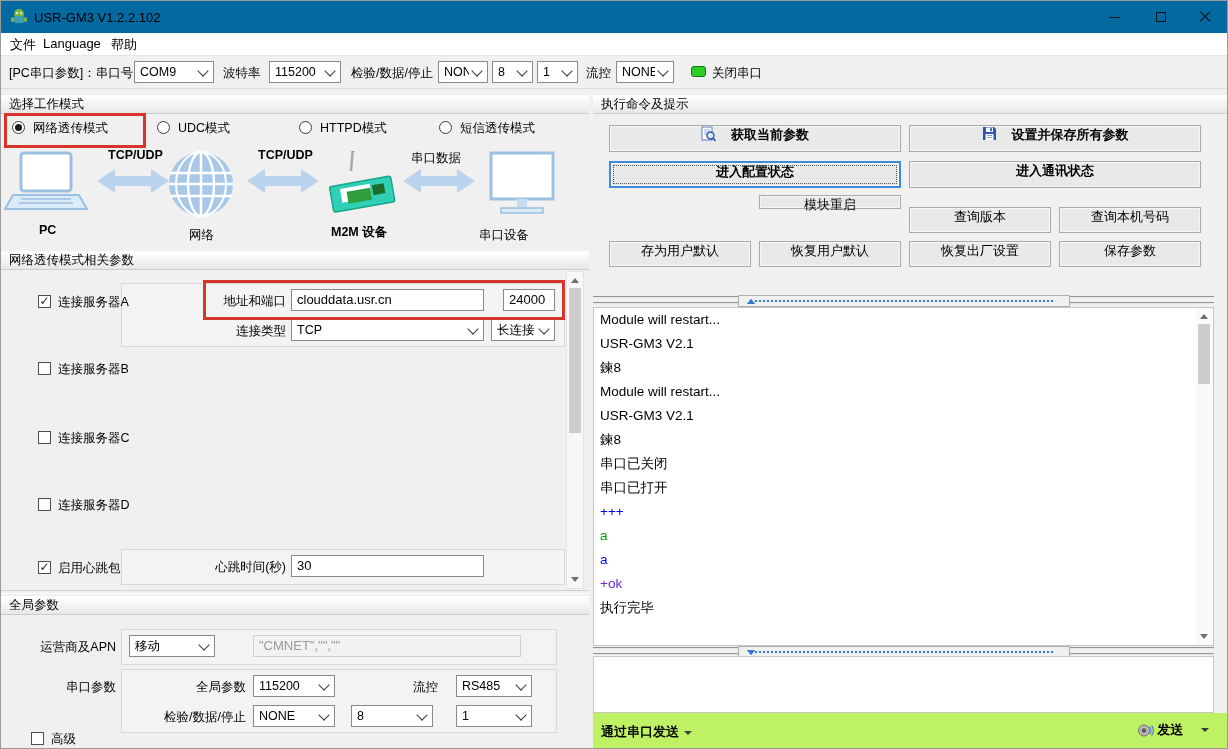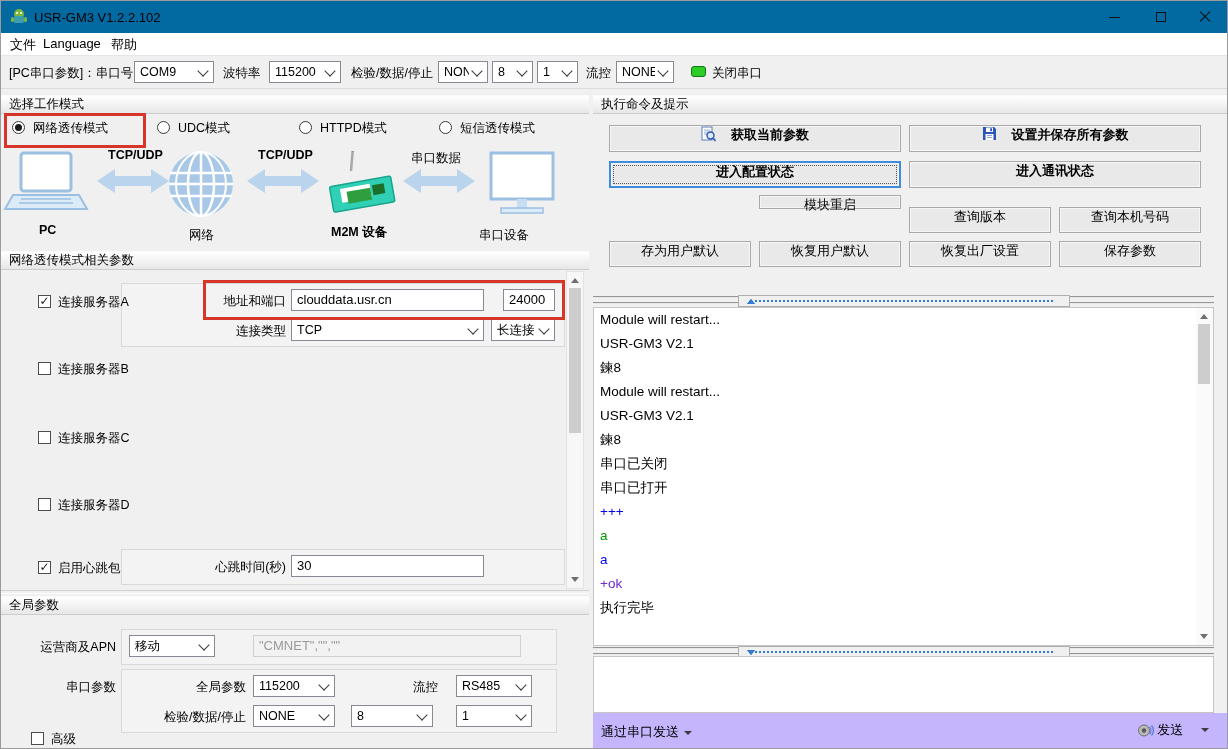--- a/index.html
+++ b/index.html
@@ -38,21 +38,21 @@
   .tri.bdn{border-left:4px solid transparent;border-right:4px solid transparent;border-top:5px solid #2f7bd6;}
   .caret{display:inline-block;width:0;height:0;border-left:4px solid transparent;border-right:4px solid transparent;border-top:4px solid #3c3c3c;margin-left:5px;vertical-align:middle;}
   
   .splitline{position:absolute;left:592px;width:621px;height:8px;border-top:2px groove #e8e8e8;border-bottom:2px groove #e8e8e8;box-sizing:border-box;}
   .split-handle{position:absolute;top:-3px;height:12px;width:332px;left:145px;background:#f0f0f0;border:1px solid #aeaeae;box-sizing:border-box;display:flex;align-items:center;padding:0 8px;}
   .dotline{flex:1;border-top:2px dotted #2f7bd6;margin:0 8px;height:0;}
   
   #logarea{position:absolute;left:592px;top:306px;width:621px;height:339px;background:#fff;border:1px solid #c6c6c6;box-sizing:border-box;overflow:hidden;}
   .logline{height:24px;line-height:24px;font-size:13.5px;padding-left:6px;white-space:nowrap;}
   #sendarea{position:absolute;left:592px;top:655px;width:621px;height:57px;background:#fff;border:1px solid #c6c6c6;box-sizing:border-box;}
-  #sendbar{position:absolute;left:592px;top:712px;width:636px;height:37px;background:#c4b5fd;}
+  #sendbar{position:absolute;left:592px;top:712px;width:636px;height:37px;background:#bef264;font-weight:bold;}
   
   .winbtn{position:absolute;top:0;width:46px;height:32px;display:flex;align-items:center;justify-content:center;}
   .ico-min{width:11px;height:1px;background:#111;}
   .ico-max{width:10px;height:10px;border:1px solid #111;box-sizing:border-box;}
   .ico-close{position:relative;width:12px;height:12px;}
   .ico-close::before,.ico-close::after{content:"";position:absolute;left:-1px;top:5px;width:14px;height:1px;background:#111;}
   .ico-close::before{transform:rotate(45deg);}
   .ico-close::after{transform:rotate(-45deg);}
   .led{position:absolute;width:15px;height:11px;border-radius:3px;border:1px solid #0f7a0f;box-sizing:border-box;}
   .diaglbl{position:absolute;font-size:12.5px;white-space:nowrap;}

